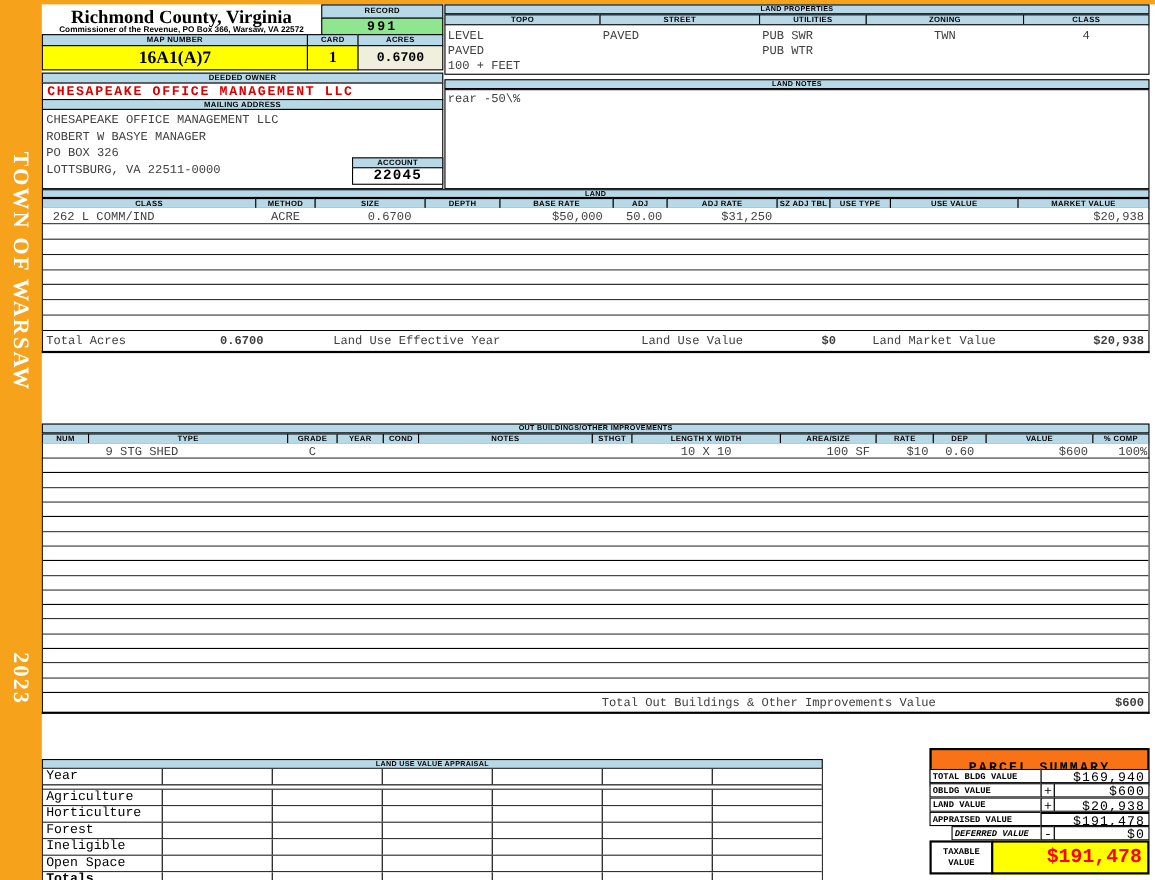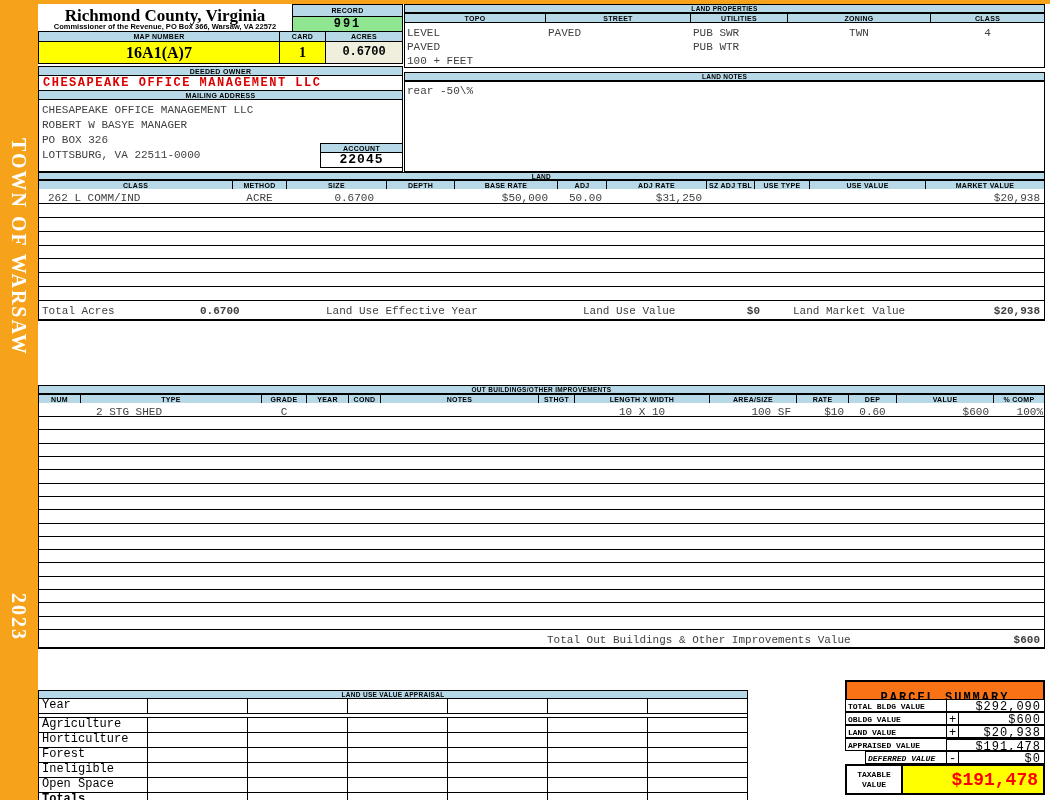--- a/index.html
+++ b/index.html
@@ -111,21 +111,21 @@
       <div class="erow"></div>
       <div class="erow"></div>
     <div class="erow"></div>
       <div class="erow"></div>
       <div class="erow"></div>
   </div>
 
   <div class="a white" style="left:38px;top:301px;width:1007px;height:20px;border:1px solid #000;border-top:none;border-bottom:2px solid #000;"></div>
   <div class="a cell m" style="left:42px;top:304px;">Total Acres</div>
   <div class="a cell m b" style="left:200px;top:304px;">0.6700</div>
-  <div class="a cell m" style="left:303px;top:304px;margin-left:23px;">Land Use Effective Year</div>
+  <div class="a cell m" style="left:303px;top:304px;">Land Use Effective Year</div>
   <div class="a cell m" style="left:583px;top:304px;">Land Use Value</div>
   <div class="a cell m b" style="left:700px;top:304px;width:60px;text-align:right;">$0</div>
   <div class="a cell m" style="left:793px;top:304px;">Land Market Value</div>
   <div class="a cell m b" style="left:960px;top:304px;width:80px;text-align:right;">$20,938</div>
 
   <div class="a hd" style="left:38px;top:385px;width:1007px;height:9px;font-size:6.5px;">OUT BUILDINGS/OTHER IMPROVEMENTS</div>
   <div class="a hd" style="left:38px;top:394px;width:43px;height:10px;">NUM</div>
   <div class="a hd" style="left:80px;top:394px;width:182px;height:10px;">TYPE</div>
   <div class="a hd" style="left:261px;top:394px;width:46px;height:10px;">GRADE</div>
   <div class="a hd" style="left:306px;top:394px;width:43px;height:10px;">YEAR</div>
@@ -133,21 +133,21 @@
   <div class="a hd" style="left:380px;top:394px;width:159px;height:10px;">NOTES</div>
   <div class="a hd" style="left:538px;top:394px;width:37px;height:10px;">STHGT</div>
   <div class="a hd" style="left:574px;top:394px;width:136px;height:10px;">LENGTH X WIDTH</div>
   <div class="a hd" style="left:709px;top:394px;width:88px;height:10px;">AREA/SIZE</div>
   <div class="a hd" style="left:796px;top:394px;width:53px;height:10px;">RATE</div>
   <div class="a hd" style="left:848px;top:394px;width:49px;height:10px;">DEP</div>
   <div class="a hd" style="left:896px;top:394px;width:98px;height:10px;">VALUE</div>
   <div class="a hd" style="left:993px;top:394px;width:52px;height:10px;">% COMP</div>
 
   <div class="a white" style="left:38px;top:403px;width:1007px;height:14px;border-left:1px solid #000;border-right:1px solid #000;border-bottom:1px solid #000;"></div>
-  <div class="a cell m" style="left:96px;top:405px;">2 STG SHED</div>
+  <div class="a cell m" style="left:96px;top:405px;">9 STG SHED</div>
   <div class="a cell m" style="left:261px;top:405px;width:46px;text-align:center;">C</div>
   <div class="a cell m" style="left:574px;top:405px;width:136px;text-align:center;">10 X 10</div>
   <div class="a cell m" style="left:709px;top:405px;width:82px;text-align:right;">100 SF</div>
   <div class="a cell m" style="left:796px;top:405px;width:48px;text-align:right;">$10</div>
   <div class="a cell m" style="left:848px;top:405px;width:49px;text-align:center;">0.60</div>
   <div class="a cell m" style="left:896px;top:405px;width:93px;text-align:right;">$600</div>
   <div class="a cell m" style="left:993px;top:405px;width:50px;text-align:right;">100%</div>
 
   <div class="a flexcol" style="left:38px;top:417px;width:1007px;height:213px;border-left:1px solid #000;border-right:1px solid #000;">
     <div class="erow"></div>
@@ -236,21 +236,21 @@
         <div class="lu-cell"></div>
         <div class="lu-cell"></div>
         <div class="lu-cell"></div>
         <div class="lu-cell"></div>
     </div>
   </div>
 
   <div class="a" style="left:845px;top:680px;width:200px;height:35px;background:#f97316;border:2px solid #000;display:flex;align-items:center;justify-content:center;font:bold 12px 'Liberation Mono',monospace;letter-spacing:2px;">PARCEL SUMMARY</div>
 
   <div class="a ps-label" style="left:845px;top:699px;width:102px;height:13px;">TOTAL BLDG VALUE</div>
-  <div class="a ps-val" style="left:946px;top:699px;width:99px;height:13px;">$292,090</div>
+  <div class="a ps-val" style="left:946px;top:699px;width:99px;height:13px;">$169,940</div>
 
   <div class="a ps-label" style="left:845px;top:712px;width:102px;height:13px;">OBLDG VALUE</div>
   <div class="a ps-val" style="left:946px;top:712px;width:13px;height:13px;text-align:left;padding-left:2px;">+</div>
   <div class="a ps-val" style="left:958px;top:712px;width:87px;height:13px;">$600</div>
 
   <div class="a ps-label" style="left:845px;top:725px;width:102px;height:13px;">LAND VALUE</div>
   <div class="a ps-val" style="left:946px;top:725px;width:13px;height:13px;text-align:left;padding-left:2px;">+</div>
   <div class="a ps-val" style="left:958px;top:725px;width:87px;height:13px;">$20,938</div>
 
   <div class="a ps-label" style="left:845px;top:738px;width:102px;height:13px;">APPRAISED VALUE</div>

